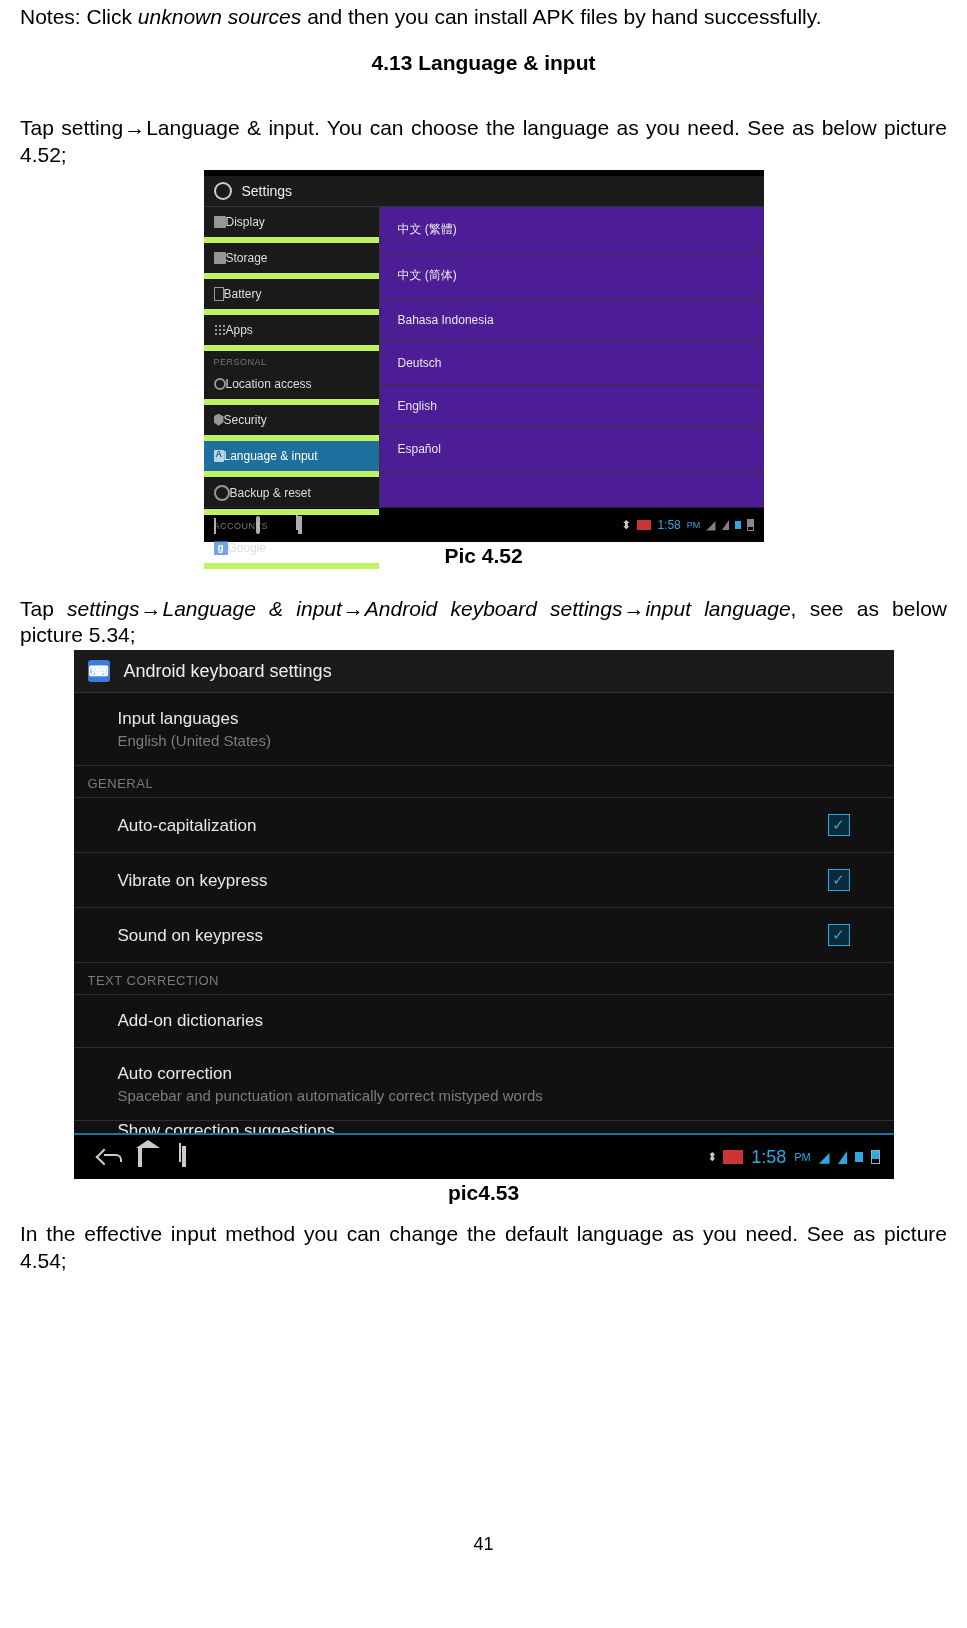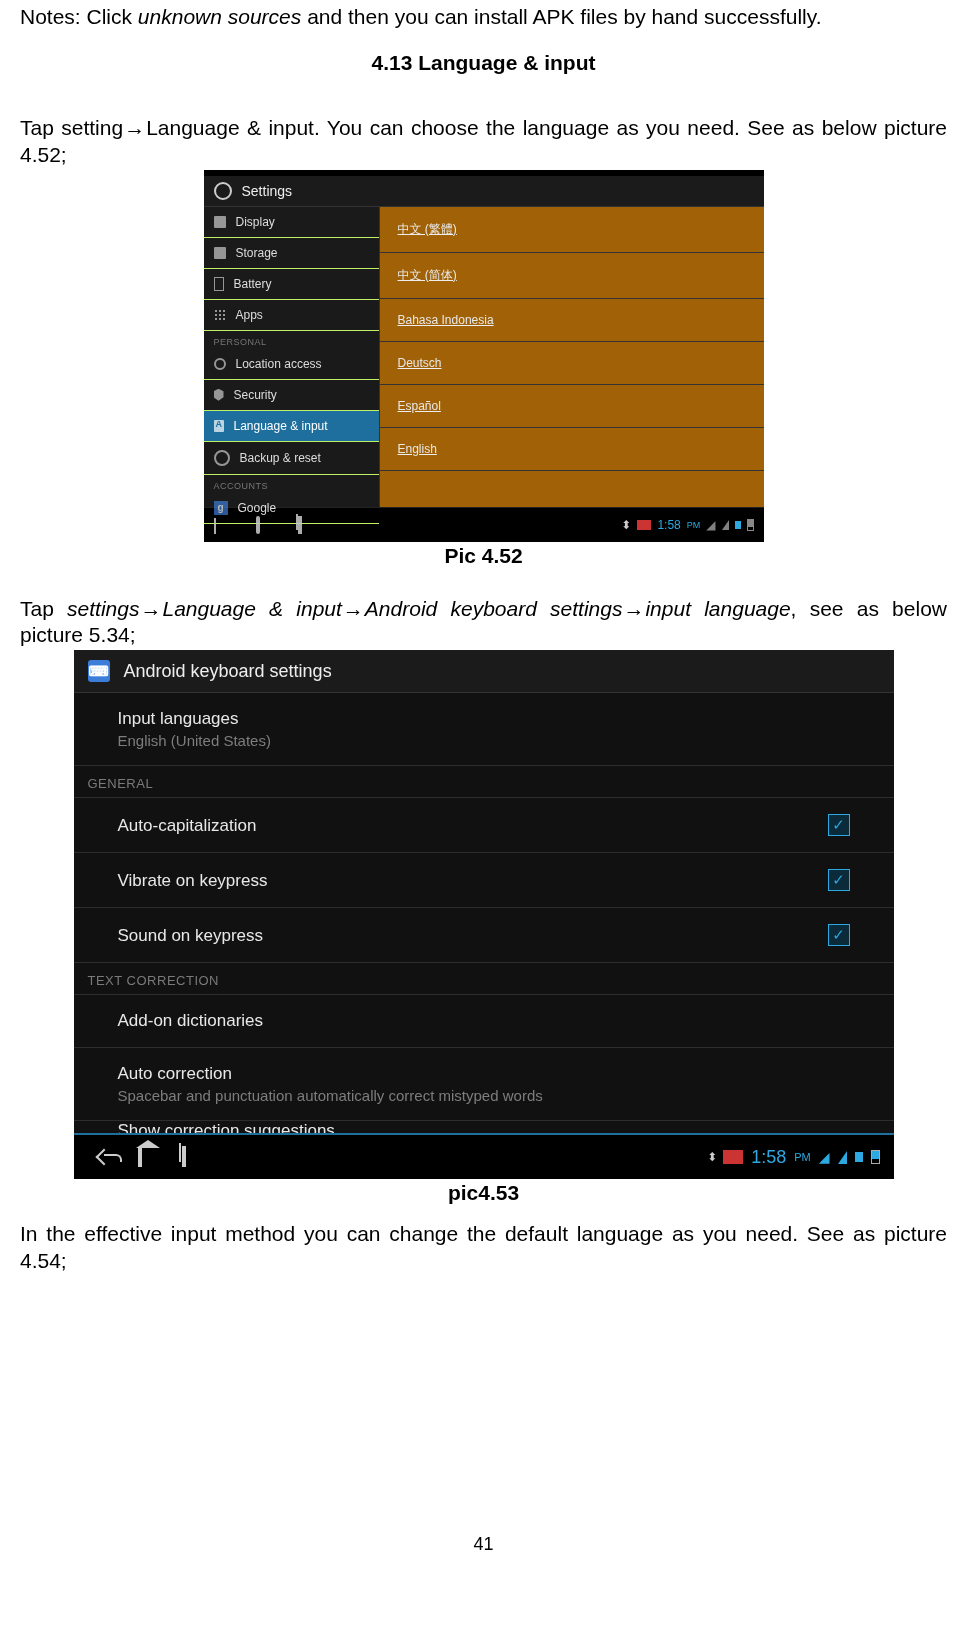--- a/index.html
+++ b/index.html
@@ -61,22 +61,22 @@
     border: 2px solid #ccc; border-radius: 50%;
     position: relative;
   }
   .s1-body { display: flex; height: 300px; }
   .s1-left {
     width: 175px; background: #1a1a1a;
     display: flex; flex-direction: column;
     border-right: 1px solid #333;
   }
   .s1-left .item {
-    display: flex; align-items: center; gap: 10px;
-    padding: 8px 10px; border-bottom: 1px solid #bef264;
+    display: flex; align-items: center; 
+    padding: 8px 10px; border-bottom: 6px solid #bef264;
     color: #ddd; font-size: 12px;
   }
   .s1-left .item.selected {
     background: #1e6f9e; color: #fff;
   }
   .s1-left .cat {
     padding: 6px 10px 2px 10px; color: #777; font-size: 9px;
     letter-spacing: 0.5px;
   }
   .s1-left .icon {
@@ -87,21 +87,21 @@
   .s1-left .icon.storage { background: #ccc; border-radius:1px; }
   .s1-left .icon.battery { width:8px; height:12px; border:1px solid #ccc; background:transparent; position:relative; }
   .s1-left .icon.apps { width:12px;height:12px;background:
     radial-gradient(#ccc 1px,transparent 1px) 0 0/4px 4px; }
   .s1-left .icon.loc { border-radius:50%; border:2px solid #ccc; background:transparent; width:8px;height:8px;}
   .s1-left .icon.sec { width:10px;height:12px; background:#ccc; clip-path: polygon(50% 0,100% 20%,100% 70%,50% 100%,0 70%,0 20%); }
   .s1-left .icon.lang { width:10px;height:12px;background:#fff;border-radius:1px;position:relative; }
   .s1-left .icon.lang::after{content:"A";position:absolute;left:2px;top:-1px;color:#1e6f9e;font-size:9px;font-weight:bold;}
   .s1-left .icon.backup { width:12px;height:12px;border:2px solid #ccc;border-radius:50%;background:transparent;position:relative;}
   .s1-left .icon.google { width:14px;height:14px;background:#3b7dd8;color:#fff;font-size:10px;line-height:14px;text-align:center;font-weight:bold;}
-  .s1-right { flex:1; background:#a16207; overflow:hidden;text-decoration:underline; }
+  .s1-right { flex:1; background:#4c1d95; overflow:hidden; }
   .s1-right .lang {
     padding: 14px 18px; border-bottom: 1px solid #333;
     color: #e8e8e8; font-size: 12px;
   }
   .s1-nav {
     height: 34px; background: #000; display:flex; align-items:center;
     padding: 0 10px; justify-content: space-between;
     border-top:1px solid #222;
   }
   .s1-nav .navbtns { display:flex; gap:24px; }
@@ -230,22 +230,22 @@
         <div class="item">
             <span class="icon google">g</span>
             <span>Google</span>
           </div>
       </div>
       <div class="s1-right">
         <div class="lang">中文 (繁體)</div>
         <div class="lang">中文 (简体)</div>
         <div class="lang">Bahasa Indonesia</div>
         <div class="lang">Deutsch</div>
+        <div class="lang">English</div>
         <div class="lang">Español</div>
-        <div class="lang">English</div>
       </div>
     </div>
     <div class="s1-nav">
       <div class="navbtns">
         <span class="nav-icon"><span class="nav-back"></span></span>
         <span class="nav-icon"><span class="nav-shape"></span></span>
         <span class="nav-icon"><span class="nav-recent"></span></span>
       </div>
       <div class="status">
         <span class="usb" style="color:#ccc;">⬍</span>

